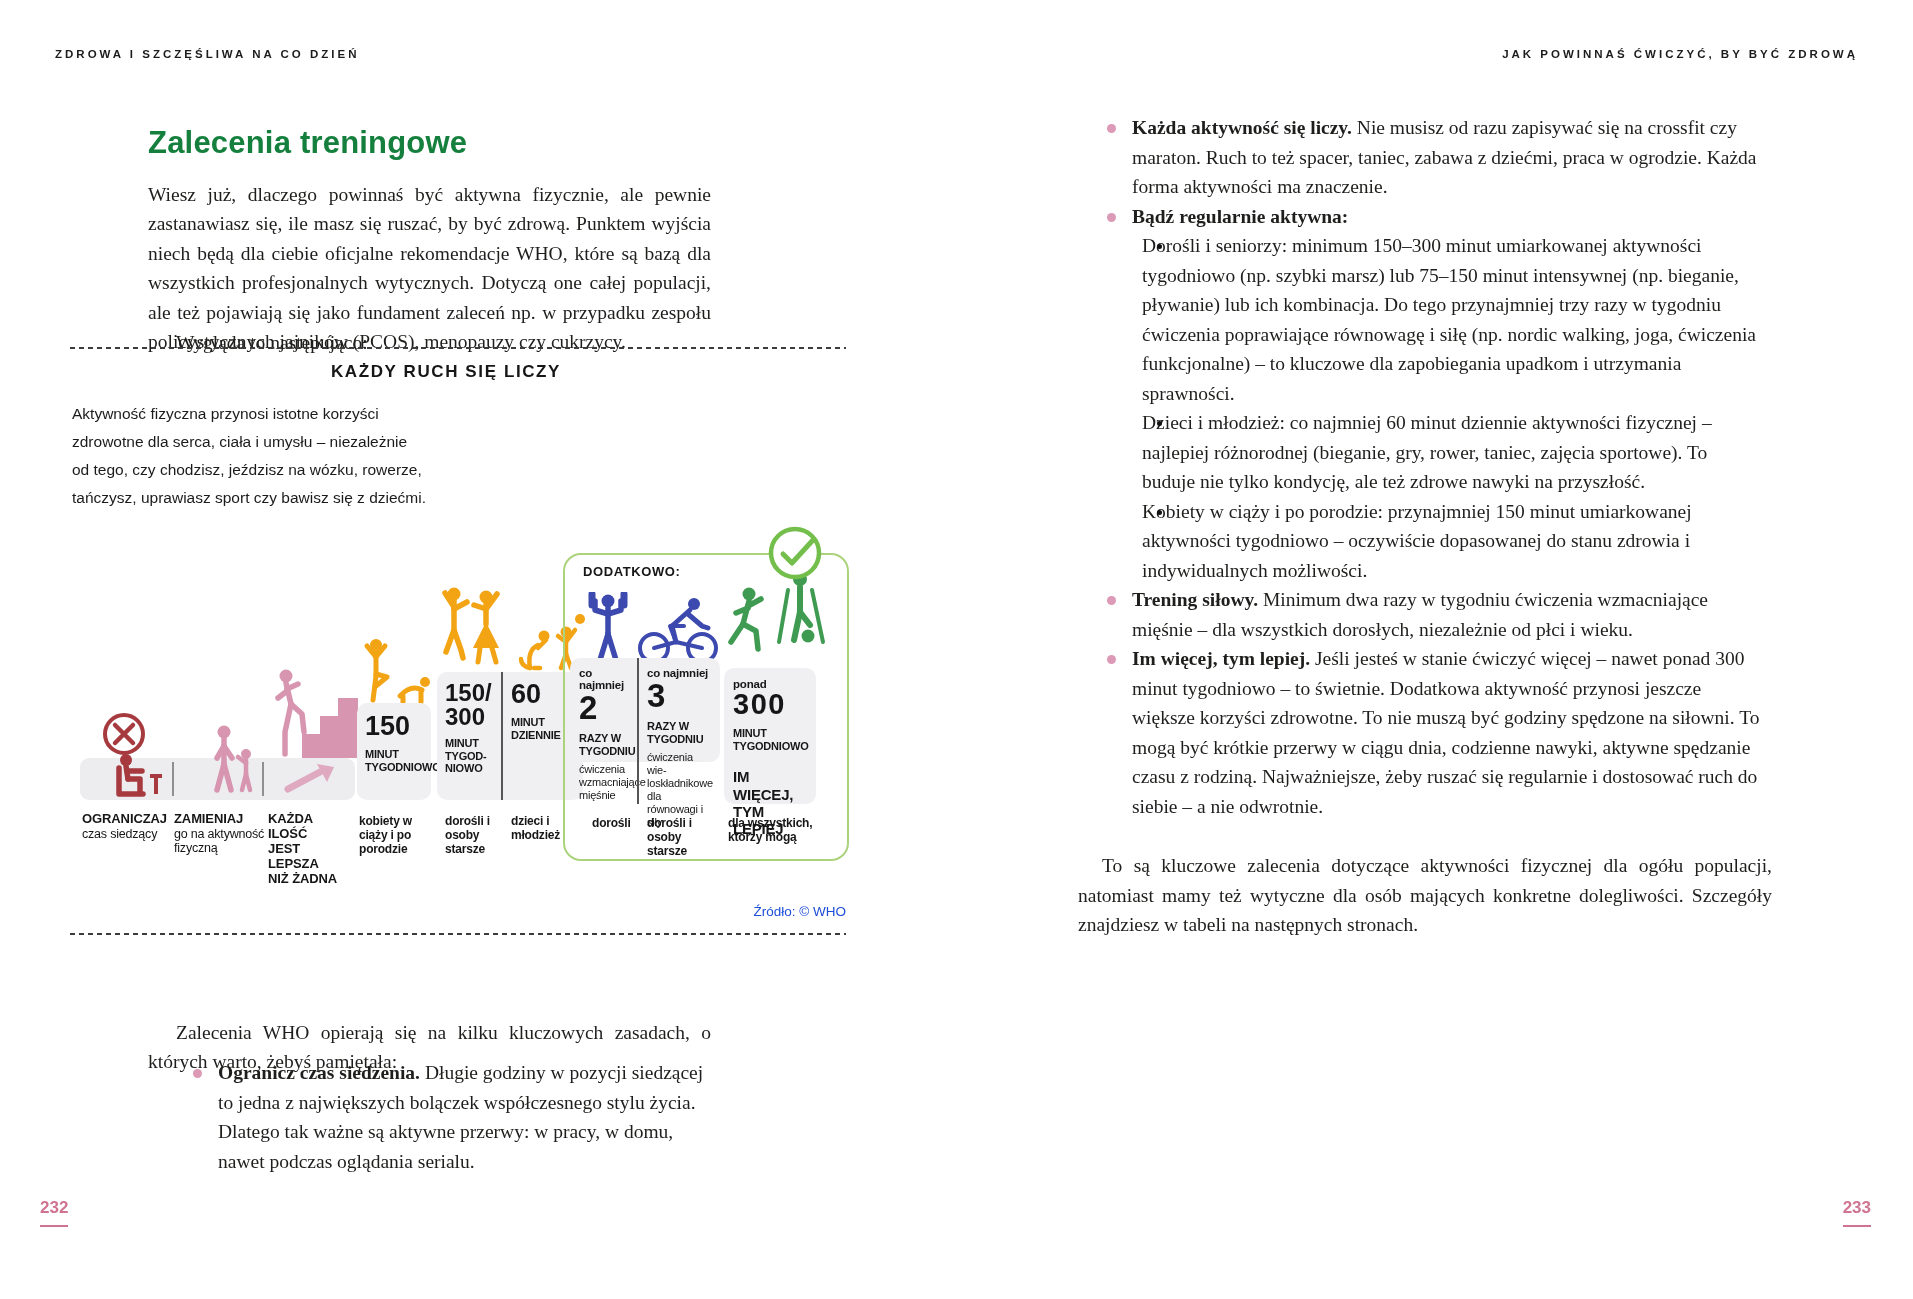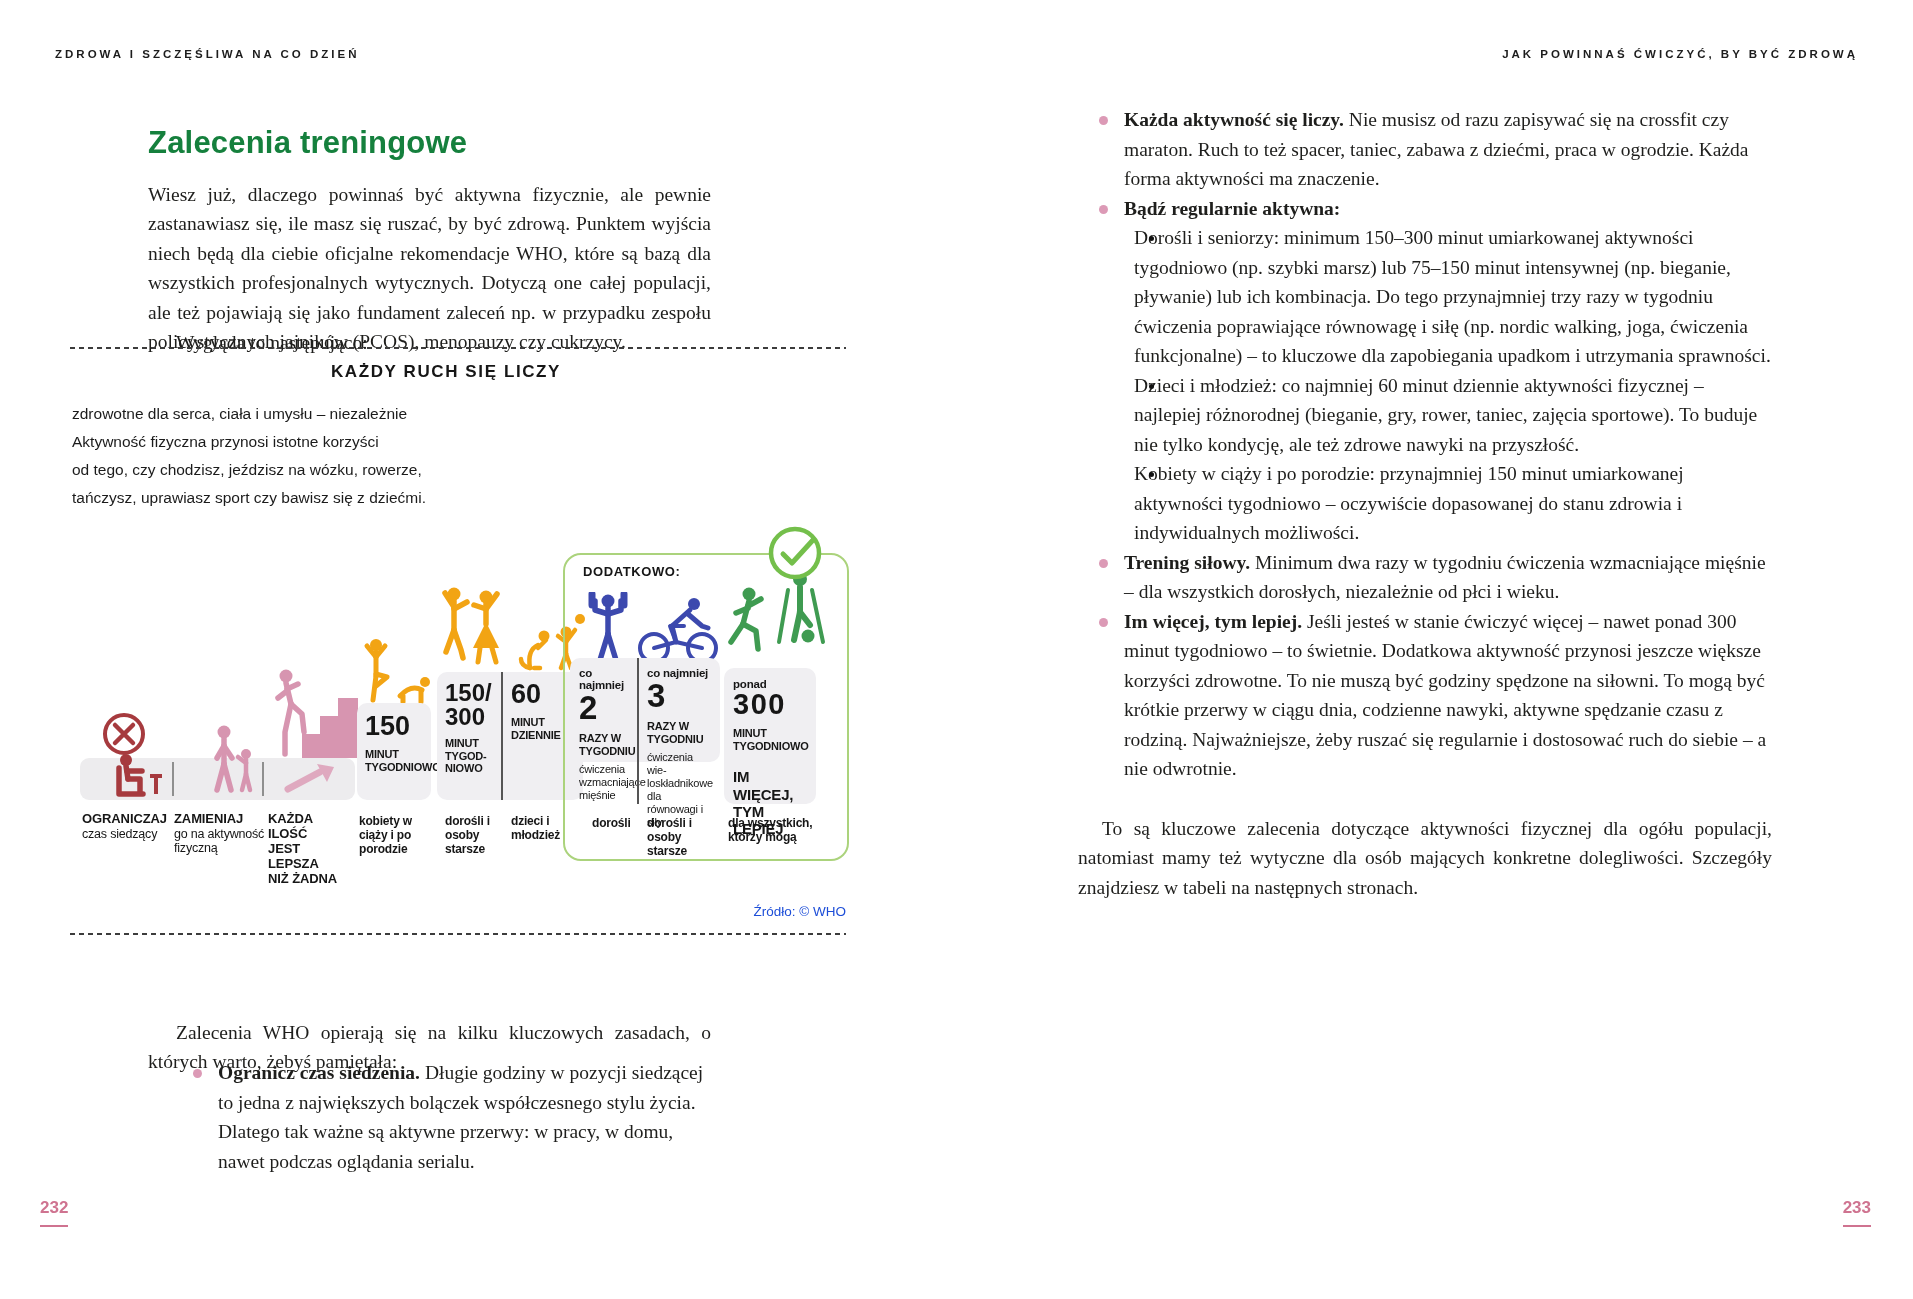--- a/index.html
+++ b/index.html
@@ -54,21 +54,21 @@
 
   
   .p-after{position:absolute;left:148px;top:998px;width:563px;text-indent:28px;}
   .leftlist{position:absolute;left:148px;top:1058px;width:563px;list-style:none;margin:0;padding:0;}
   .leftlist>li{position:relative;padding-left:70px;font-size:19.5px;line-height:29.5px;text-align:left;}
   .leftlist>li::before{content:"";position:absolute;left:45px;top:11px;width:9px;height:9px;
                        border-radius:50%;background:#dc9ab6;}
 
   
   .rightcol{position:absolute;left:1078px;top:105px;width:694px;}
-  .blist{list-style:none;margin:0;padding:0;}
+  .blist{list-style:none;margin:8px;padding:0;}
   .blist>li{position:relative;padding-left:46px;font-size:19.5px;line-height:29.5px;}
   .blist>li::before{content:"";position:absolute;left:21px;top:11px;width:9px;height:9px;
                     border-radius:50%;background:#dc9ab6;}
   .sublist{list-style:none;margin:0;padding:0;}
   .sublist>li{position:relative;padding-left:56px;margin-left:-46px;font-size:19.5px;line-height:29.5px;}
   .sublist>li::before{content:"";position:absolute;left:71px;top:13px;width:5px;height:5px;
                       border-radius:50%;background:#111;}
   .closing{margin:30px 0 0 0;font-size:19.5px;line-height:29.5px;text-align:justify;text-indent:24px;}
 
   
@@ -86,22 +86,22 @@
   <div class="runhead right">JAK POWINNAŚ ĆWICZYĆ, BY BYĆ ZDROWĄ</div>
 
   <h1 class="title">Zalecenia treningowe</h1>
   <p class="para p-intro">Wiesz już, dlaczego powinnaś być aktywna fizycznie, ale pewnie zastanawiasz się, ile masz się ruszać, by być zdrową. Punktem wyjścia niech będą dla ciebie oficjalne rekomendacje WHO, które są bazą dla wszystkich profesjonalnych wytycznych. Dotyczą one całej populacji, ale też pojawiają się jako fundament zaleceń np. w przypadku zespołu policystycznych jajników (PCOS), menopauzy czy cukrzycy.</p>
   <p class="p-lead">Wygląda to następująco:</p>
 
   <div class="dashes d1"></div>
 
   <div class="figtitle">KAŻDY RUCH SIĘ LICZY</div>
   <div class="figintro">
+    <div>Aktywność fizyczna przynosi istotne korzyści</div>
     <div>zdrowotne dla serca, ciała i umysłu – niezależnie</div>
-    <div>Aktywność fizyczna przynosi istotne korzyści</div>
     <div>od tego, czy chodzisz, jeździsz na wózku, rowerze,</div>
     <div>tańczysz, uprawiasz sport czy bawisz się z dziećmi.</div>
   </div>
 
   <div class="canvas">
 
     <div class="bar"></div>
     <div class="vdiv" style="left:102px;top:262px;height:34px;"></div>
     <div class="vdiv" style="left:192px;top:262px;height:34px;"></div>
 

